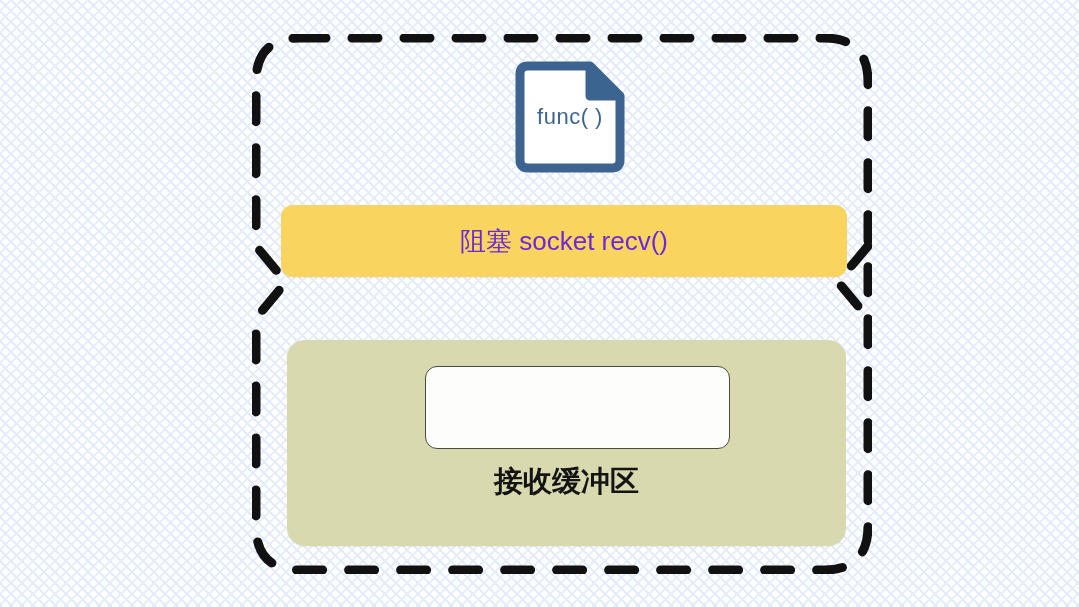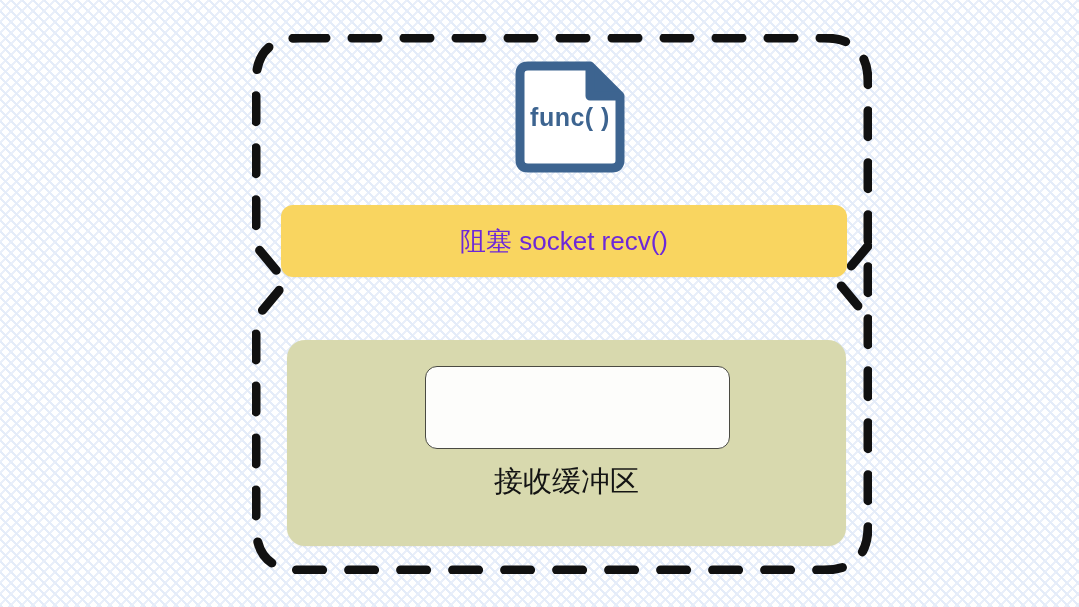--- a/index.html
+++ b/index.html
@@ -61,22 +61,22 @@
   #func-icon svg { display: block; width: 100%; height: 100%; }
   #func-icon-label {
     position: absolute;
     left: 0;
     top: 0;
     width: 112px;
     height: 114px;
     display: flex;
     align-items: center;
     justify-content: center;
-    font-size: 25px;
-    font-weight: bold;
+    font-size: 22px;
+    font-weight: normal;
     color: #3d6490;
     letter-spacing: 0.5px;
     white-space: nowrap;
   }
 
   
   #blocking-bar {
     left: 281px;
     top: 205px;
     width: 566px;
@@ -117,20 +117,21 @@
   }
   #recv-buffer-label {
     position: absolute;
     left: 0;
     right: 0;
     top: 122px;
     text-align: center;
     font-size: 29px;
     color: #141414;
     white-space: nowrap;
+    font-weight: bold;
   }
 </style>
 </head>
 <body>
 
 <div id="stage">
 
   <svg id="dashed-frame" viewBox="0 0 620 540" xmlns="http://www.w3.org/2000/svg">
     <path d="M 48 4
              L 572 4

